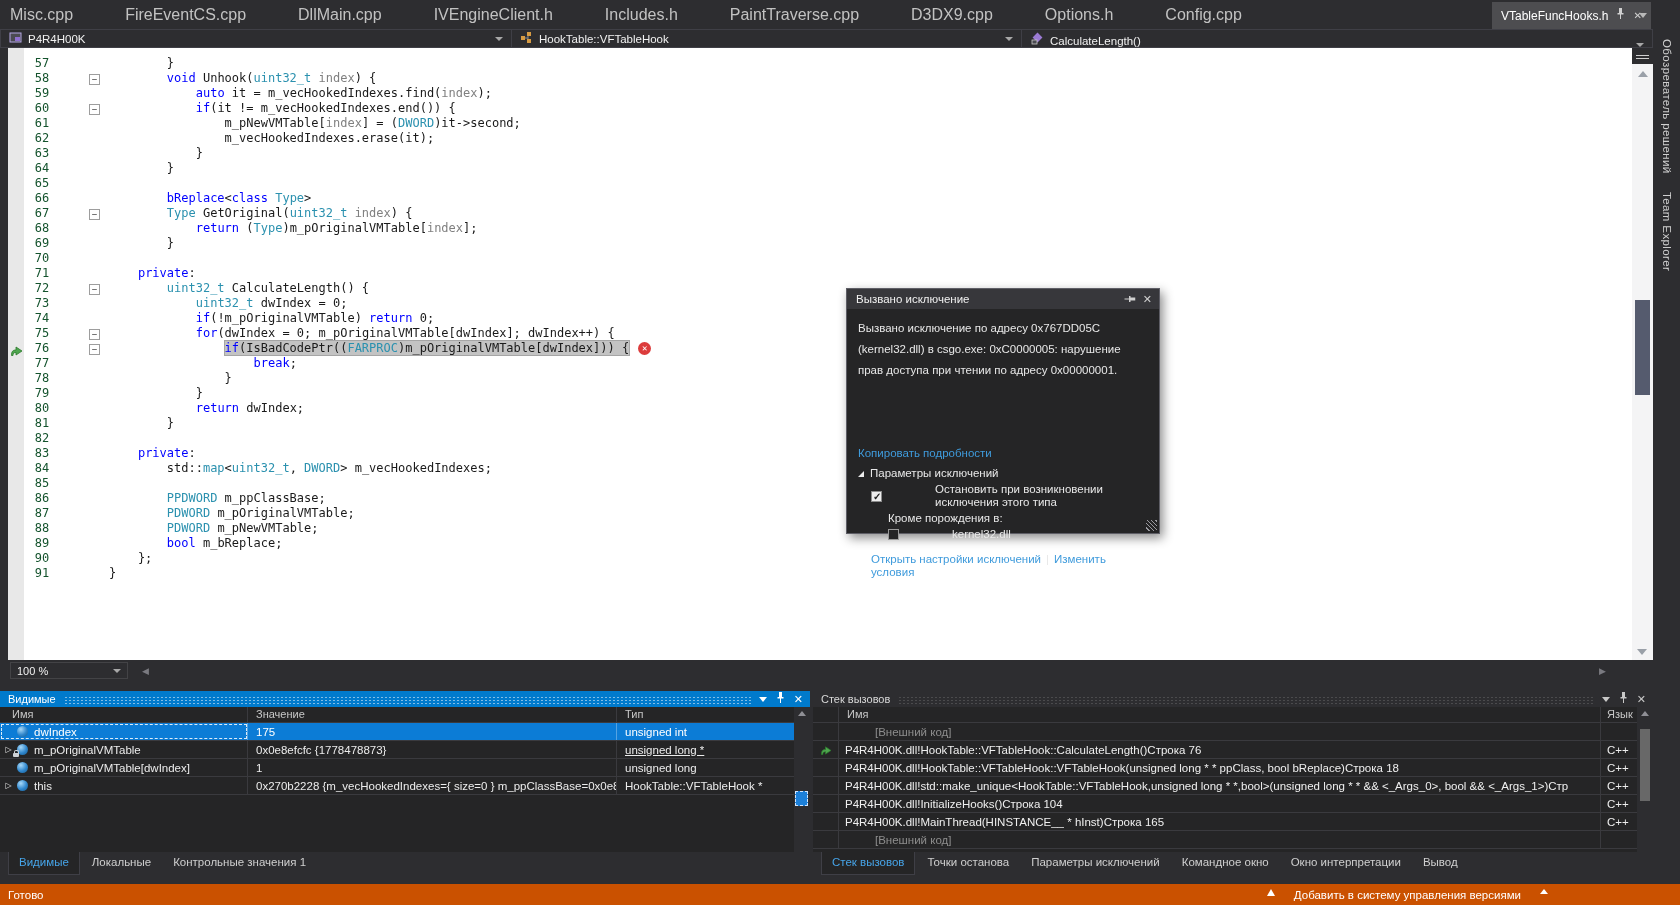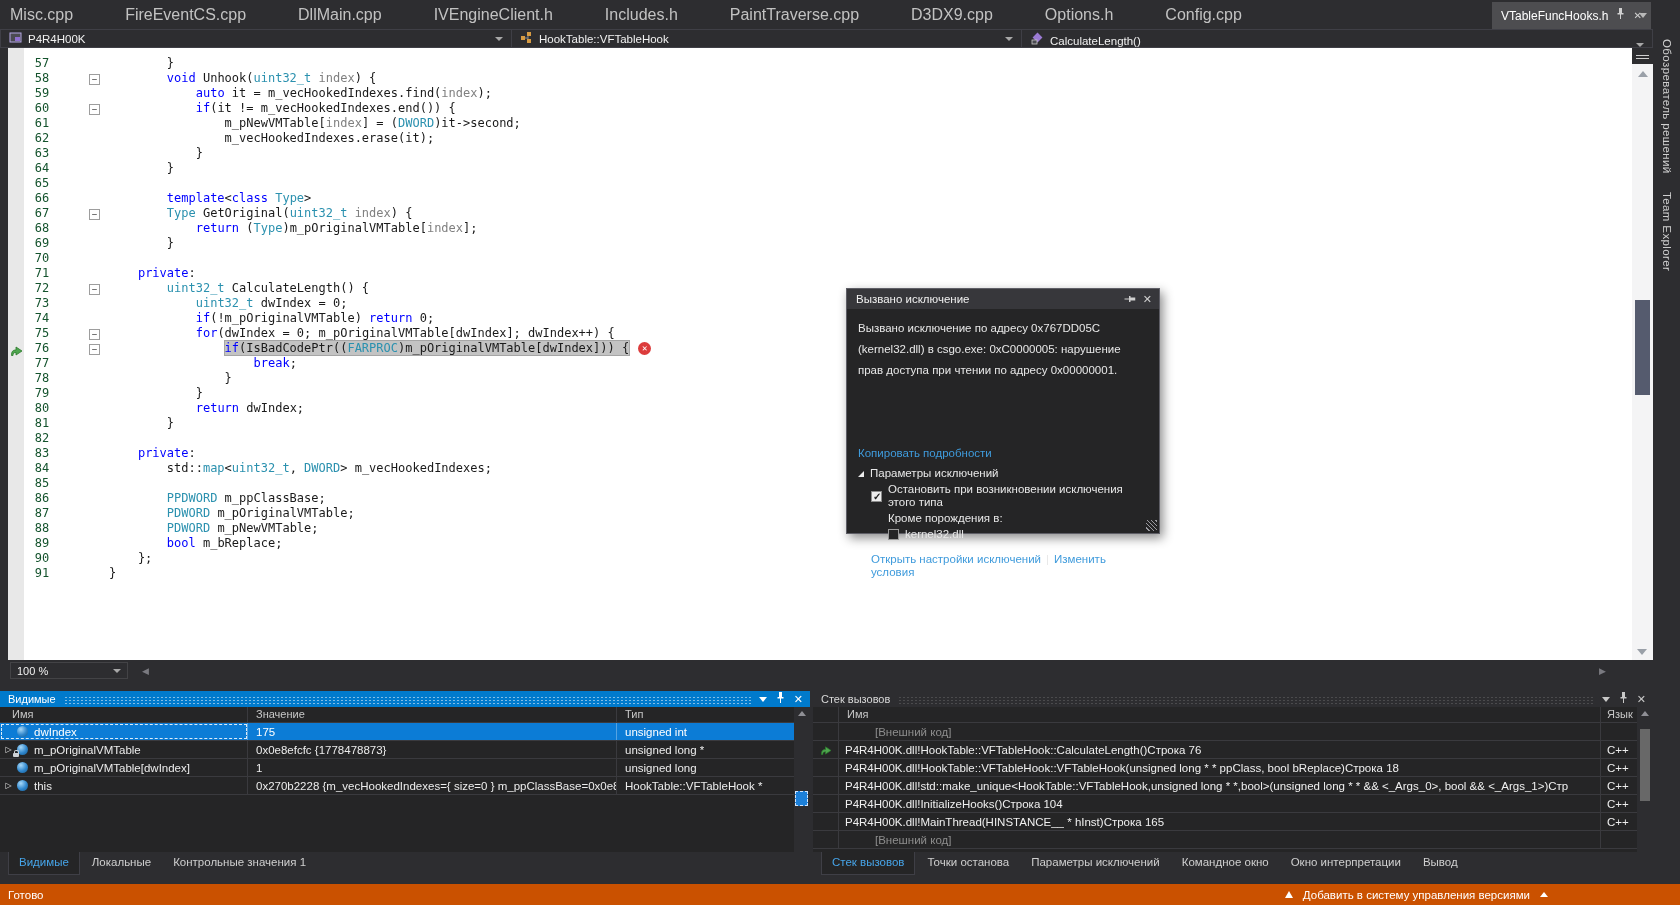--- a/index.html
+++ b/index.html
@@ -111,39 +111,39 @@
   .btabstrip{position:absolute;top:852px;height:32px;display:flex;align-items:flex-start;gap:2px;background:#2d2d30;box-sizing:border-box;padding-left:8px;}
   #autos-tabs{left:0;width:810px;}
   #cs-tabs{left:813px;width:840px;}
   .btab{font-size:11.5px;color:#cfcfcf;padding:4px 10px 6px;white-space:nowrap;}
   .btab.active{background:#252526;color:#46a4e8;border:1px solid #3f3f46;border-top:none;}
 
   
   #statusbar{position:absolute;left:0;top:884px;width:1680px;height:21px;background:#ca5100;color:#ffffff;
              font-size:11.5px;display:flex;align-items:center;}
   #status-left{margin-left:8px;}
-  #status-right{margin-left:auto;margin-right:132px;display:flex;align-items:center;gap:10px;}
+  #status-right{margin-left:auto;margin-right:132px;display:flex;gap:19px;}
   .up-arrow{width:0;height:0;border-left:4px solid transparent;border-right:4px solid transparent;border-bottom:7px solid #ffffff;position:relative;}
   .sb-tri{width:0;height:0;border-left:4px solid transparent;border-right:4px solid transparent;border-bottom:5px solid #ffffff;}
 
   
   #sidestrip{position:absolute;left:1653px;top:29px;width:27px;height:855px;background:#2d2d30;}
   .vtab{writing-mode:vertical-rl;color:#cfcfcf;font-size:11.5px;margin:10px auto 18px;letter-spacing:.4px;white-space:nowrap;}
 
   
   #exc{position:absolute;left:846px;top:288px;width:314px;height:246px;background:#252526;border:1px solid #5e5e66;
        box-shadow:3px 4px 10px rgba(0,0,0,.45);z-index:20;color:#e8e8e8;font-size:11.5px;box-sizing:border-box;}
   .exc-title{height:20px;background:#37373b;display:flex;align-items:center;padding:0 7px 0 9px;color:#f0f0f0;}
   .exc-title .pbtns{margin-left:auto;padding-right:0;gap:10px;color:#d0d0d0;}
   .exc-body{padding:9px 11px 0;}
   .exc-msg{line-height:21px;margin-bottom:66px;}
   .exc-link{color:#3f9bdc;line-height:13px;}
   .exc-exp{margin-top:7px;display:flex;align-items:center;line-height:13px;}
   .exp-tri{width:0;height:0;border-bottom:6px solid #ececec;border-left:6px solid transparent;margin-right:6px;}
-  .exc-row{line-height:13px;margin-top:3px;display:flex;align-items:center;}
+  .exc-row{line-height:13px;margin-top:3px;display:flex;align-items:center;gap:47px;}
   .ind1{margin-left:13px;} .ind2{margin-left:30px;}
   .cb{display:inline-block;width:11px;height:11px;box-sizing:border-box;position:relative;margin-right:6px;flex:none;}
   .cb.checked{background:#ededed;border:1px solid #8c8c8c;}
   .cb.checked::after{content:"\2713";position:absolute;left:1px;top:-2px;font-size:10px;color:#1b1b1b;font-weight:bold;}
   .cb.un{background:#252526;border:1px solid #9a9a9a;}
   .exc-links{margin-top:12px;line-height:13px;}
   .sep{color:#e8e8e8;margin:0 5px;}
   .grip{position:absolute;right:2px;bottom:2px;width:11px;height:11px;
         background:repeating-linear-gradient(45deg,transparent 0 2px,#9a9aa0 2px 3px);}
 </style>
@@ -221,21 +221,21 @@
     <div id="code-lines">
         <div class="code-line"><span class="ln">57</span><span class="fold"></span><span class="codetext"><span class="tok-p">        }</span></span></div>
         <div class="code-line"><span class="ln">58</span><span class="fold"><span class="foldbox">−</span></span><span class="codetext"><span class="tok-p">        </span><span class="tok-k">void</span><span class="tok-p"> Unhook(</span><span class="tok-t">uint32_t</span><span class="tok-g"> index</span><span class="tok-p">) {</span></span></div>
         <div class="code-line"><span class="ln">59</span><span class="fold"></span><span class="codetext"><span class="tok-p">            </span><span class="tok-k">auto</span><span class="tok-p"> it = m_vecHookedIndexes.find(</span><span class="tok-g">index</span><span class="tok-p">);</span></span></div>
         <div class="code-line"><span class="ln">60</span><span class="fold"><span class="foldbox">−</span></span><span class="codetext"><span class="tok-p">            </span><span class="tok-k">if</span><span class="tok-p">(it != m_vecHookedIndexes.end()) {</span></span></div>
         <div class="code-line"><span class="ln">61</span><span class="fold"></span><span class="codetext"><span class="tok-p">                m_pNewVMTable[</span><span class="tok-g">index</span><span class="tok-p">] = (</span><span class="tok-t">DWORD</span><span class="tok-p">)it-&gt;second;</span></span></div>
         <div class="code-line"><span class="ln">62</span><span class="fold"></span><span class="codetext"><span class="tok-p">                m_vecHookedIndexes.erase(it);</span></span></div>
         <div class="code-line"><span class="ln">63</span><span class="fold"></span><span class="codetext"><span class="tok-p">            }</span></span></div>
         <div class="code-line"><span class="ln">64</span><span class="fold"></span><span class="codetext"><span class="tok-p">        }</span></span></div>
         <div class="code-line"><span class="ln">65</span><span class="fold"></span><span class="codetext"></span></div>
-        <div class="code-line"><span class="ln">66</span><span class="fold"></span><span class="codetext"><span class="tok-p">        </span><span class="tok-k">template</span><span class="tok-p">&lt;</span><span class="tok-k">class</span><span class="tok-t"> Type</span><span class="tok-p">&gt;</span></span></div>
+        <div class="code-line"><span class="ln">66</span><span class="fold"></span><span class="codetext"><span class="tok-p">        </span><span class="tok-k">bReplace</span><span class="tok-p">&lt;</span><span class="tok-k">class</span><span class="tok-t"> Type</span><span class="tok-p">&gt;</span></span></div>
         <div class="code-line"><span class="ln">67</span><span class="fold"><span class="foldbox">−</span></span><span class="codetext"><span class="tok-p">        </span><span class="tok-t">Type</span><span class="tok-p"> GetOriginal(</span><span class="tok-t">uint32_t</span><span class="tok-g"> index</span><span class="tok-p">) {</span></span></div>
         <div class="code-line"><span class="ln">68</span><span class="fold"></span><span class="codetext"><span class="tok-p">            </span><span class="tok-k">return</span><span class="tok-p"> (</span><span class="tok-t">Type</span><span class="tok-p">)m_pOriginalVMTable[</span><span class="tok-g">index</span><span class="tok-p">];</span></span></div>
         <div class="code-line"><span class="ln">69</span><span class="fold"></span><span class="codetext"><span class="tok-p">        }</span></span></div>
         <div class="code-line"><span class="ln">70</span><span class="fold"></span><span class="codetext"></span></div>
         <div class="code-line"><span class="ln">71</span><span class="fold"></span><span class="codetext"><span class="tok-p">    </span><span class="tok-k">private</span><span class="tok-p">:</span></span></div>
         <div class="code-line"><span class="ln">72</span><span class="fold"><span class="foldbox">−</span></span><span class="codetext"><span class="tok-p">        </span><span class="tok-t">uint32_t</span><span class="tok-p"> CalculateLength() {</span></span></div>
         <div class="code-line"><span class="ln">73</span><span class="fold"></span><span class="codetext"><span class="tok-p">            </span><span class="tok-t">uint32_t</span><span class="tok-p"> dwIndex = 0;</span></span></div>
         <div class="code-line"><span class="ln">74</span><span class="fold"></span><span class="codetext"><span class="tok-p">            </span><span class="tok-k">if</span><span class="tok-p">(!m_pOriginalVMTable) </span><span class="tok-k">return</span><span class="tok-p"> 0;</span></span></div>
         <div class="code-line"><span class="ln">75</span><span class="fold"><span class="foldbox">−</span></span><span class="codetext"><span class="tok-p">            </span><span class="tok-k">for</span><span class="tok-p">(dwIndex = 0; m_pOriginalVMTable[dwIndex]; dwIndex++) {</span></span></div>
         <div class="code-line"><span class="ln">76</span><span class="fold"><span class="foldbox">−</span></span><span class="codetext"><span class="tok-p">                </span><span class="hl"><span class="tok-k">if</span><span class="tok-p">(IsBadCodePtr((</span><span class="tok-t">FARPROC</span><span class="tok-p">)m_pOriginalVMTable[dwIndex])) {</span></span></span><span class="err-badge">✕</span></div>
@@ -305,21 +305,21 @@
           </div>
           <div class="wrow">
             <div class="wc name">
               <span class="expander">▷</span>
               <span class="varicon">
                 <span class="minilock"></span>
               </span>
               <span>m_pOriginalVMTable</span>
             </div>
             <div class="wc">0x0e8efcfc {1778478873}</div>
-            <div class="wc" style="border-right: none;">unsigned long *</div>
+            <div class="wc" style="border-right: none; text-decoration: underline;">unsigned long *</div>
           </div>
           <div class="wrow">
             <div class="wc name">
               <span class="expander"></span>
               <span class="varicon"></span>
               <span>m_pOriginalVMTable[dwIndex]</span>
             </div>
             <div class="wc">1</div>
             <div class="wc" style="border-right: none;">unsigned long</div>
           </div>

